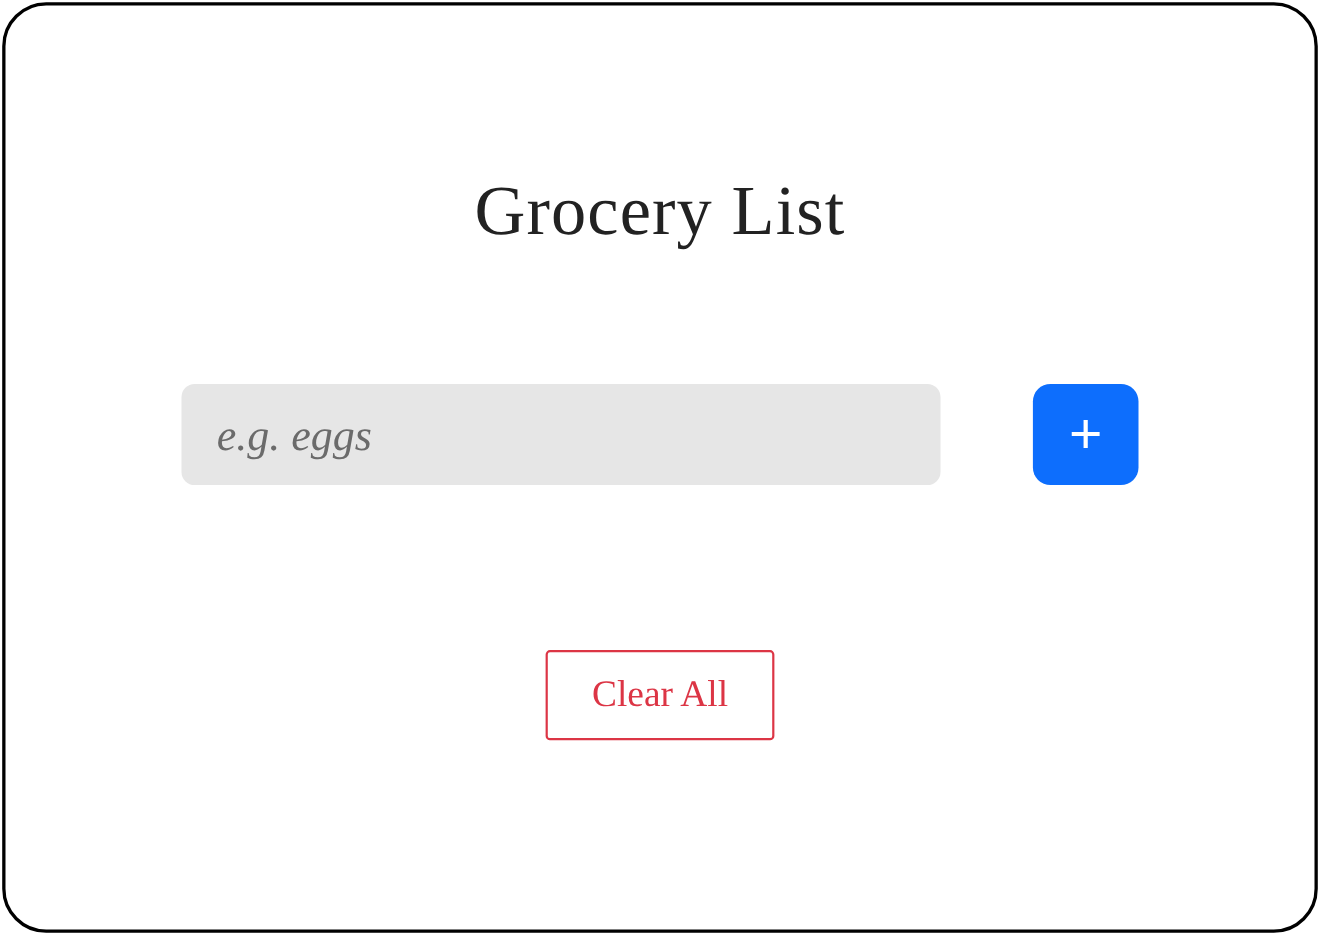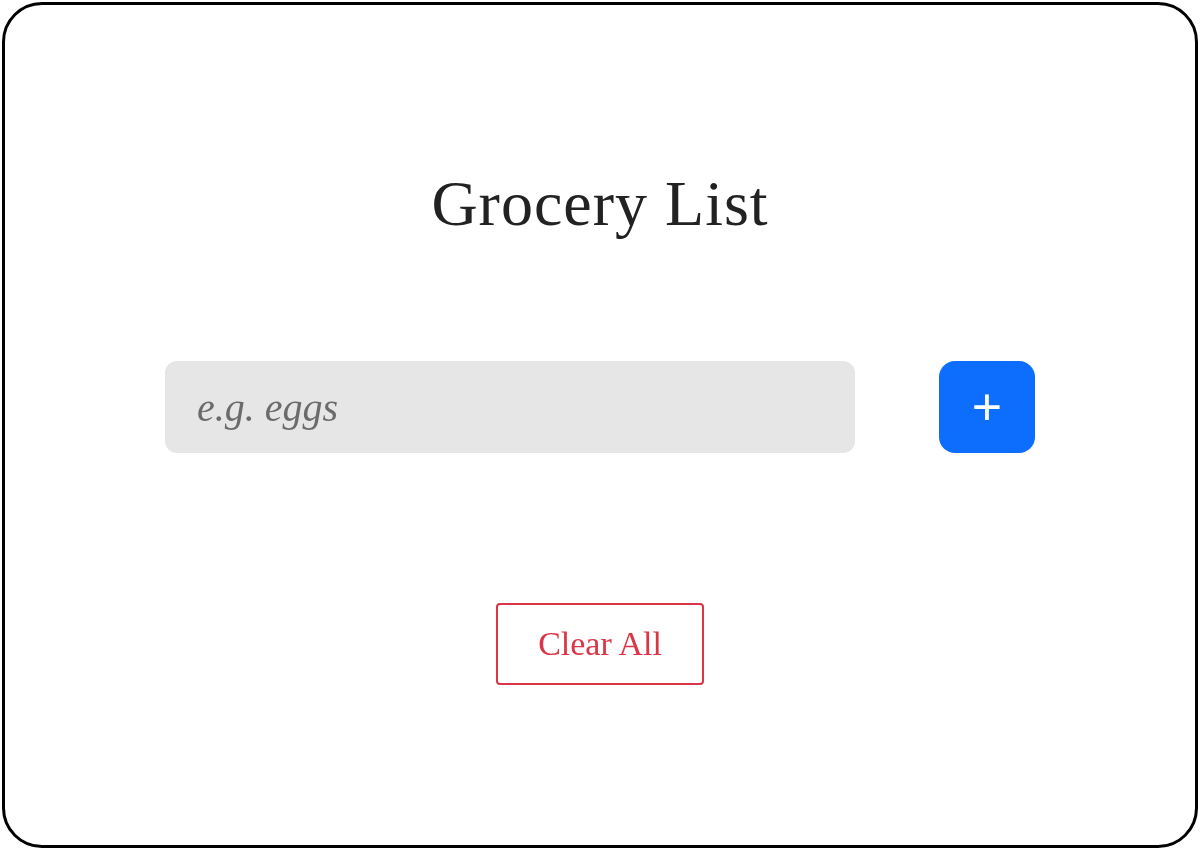--- a/index.html
+++ b/index.html
@@ -19,21 +19,21 @@
     .card {
       width: 1196px;
       height: 846px;
       margin: 2px;
       border: 3px solid #000000;
       border-radius: 40px;
       background: #ffffff;
       display: flex;
       flex-direction: column;
       align-items: center;
-      padding: 12px 160px;
+      padding: 0 160px;
     }
     .title {
       font-size: 64px;
       color: #222222;
       font-weight: 400;
       margin-top: 150px;
       letter-spacing: 1px;
     }
     .input-row {
       display: flex;

